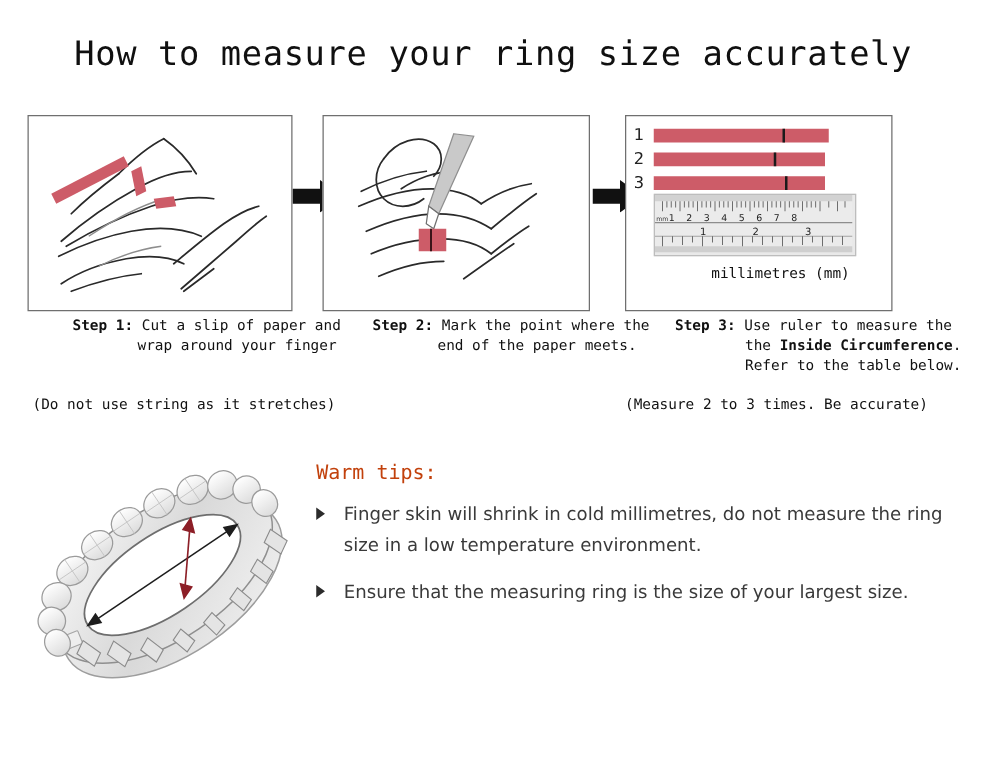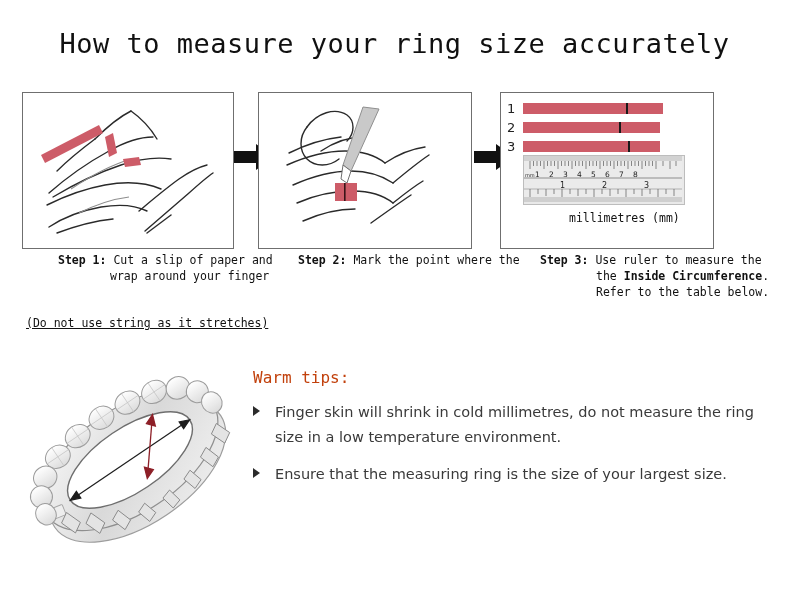--- a/index.html
+++ b/index.html
@@ -40,21 +40,20 @@
   .caption b{font-weight:bold;}
   #cap1{left:18px;top:252px;width:240px;}
   #cap2{left:258px;top:252px;width:240px;}
   #cap3{left:500px;top:252px;width:260px;}
   .cap-ind{display:block;padding-left:52px;}
   .cap-ind2{display:block;padding-left:56px;}
 
   .note{
     position:absolute;font-size:11.5px;color:#111;
     font-family:"DejaVu Sans Mono","Liberation Mono",monospace;
-    text-decoration:underline;
   }
   #note1{left:26px;top:316px;}
   #note3{left:500px;top:316px;}
 
   
   .bar-row{position:absolute;display:flex;align-items:center;}
   .bar-num{
     width:16px;font-size:13px;color:#222;text-align:left;
     font-family:"DejaVu Sans","Liberation Sans",sans-serif;
   }
@@ -285,30 +284,32 @@
 
   <div class="caption" id="cap1">
     <b>Step 1:</b>
     <span>Cut a slip of paper and</span>
     <span class="cap-ind">wrap around your finger</span>
   </div>
 
   <div class="caption" id="cap2">
     <b>Step 2:</b>
     <span>Mark the point where the</span>
+    <span class="cap-ind">end of the paper meets.</span>
   </div>
 
   <div class="caption" id="cap3">
     <b>Step 3:</b>
     <span>Use ruler to measure the</span>
     <span class="cap-ind2"><span>the </span><b>Inside Circumference</b><span>.</span></span>
     <span class="cap-ind2">Refer to the table below.</span>
   </div>
 
   <div class="note" id="note1">(Do not use string as it stretches)</div>
+  <div class="note" id="note3">(Measure 2 to 3 times. Be accurate)</div>
 
   <div class="ring-wrap">
     <svg width="232" height="215" viewBox="0 0 232 215">
       <defs>
         <linearGradient id="gband" x1="0" y1="0" x2="1" y2="1">
           <stop offset="0%" stop-color="#fbfbfb"></stop>
           <stop offset="50%" stop-color="#d9d9d9"></stop>
           <stop offset="100%" stop-color="#f2f2f2"></stop>
         </linearGradient>
         <linearGradient id="ggem" x1="0" y1="0" x2="0" y2="1">

